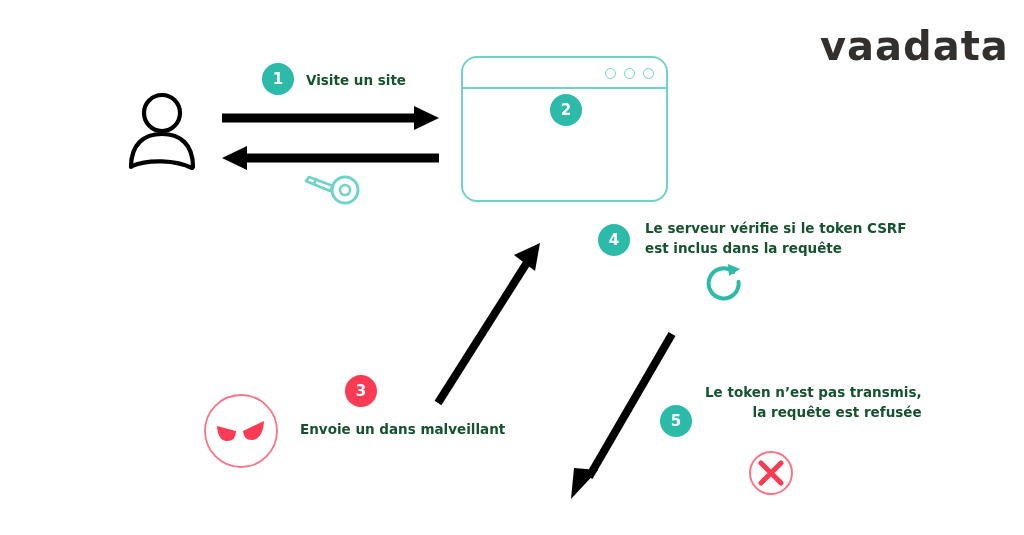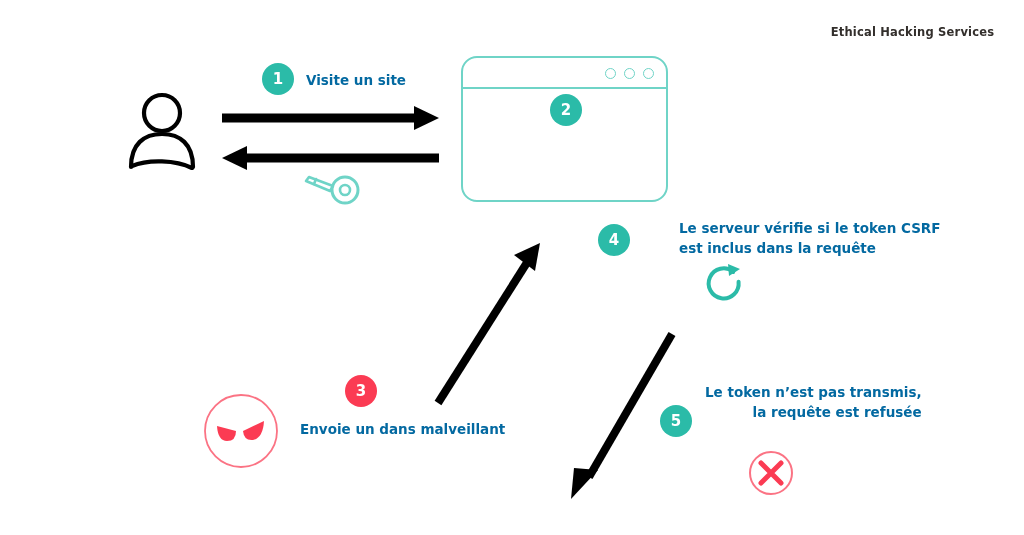--- a/index.html
+++ b/index.html
@@ -61,21 +61,21 @@
     line-height: 1;
   }
   .badge-teal { background: #2BBBA8; }
   .badge-pink { background: #FB3B53; }
 
   
   .step-text {
     font-family: "DejaVu Sans", sans-serif;
     font-size: 13.5px;
     font-weight: 600;
-    color: #0369a1;
+    color: #14532d;
     line-height: 20px;
     white-space: pre-line;
   }
 
   
   #browser-window {
     left: 461px;
     top: 56px;
     width: 207px;
     height: 146px;
@@ -110,21 +110,21 @@
     width: 100%;
     text-align: center;
   }
 </style>
 </head>
 <body>
 
 <div id="canvas">
 
   <div class="abs" id="logo-wrap">
-    <div id="logo-tagline">Ethical Hacking Services</div>
+    <div id="logo-wordmark">vaadata</div>
   </div>
 
   <div class="abs" style="left:128px; top:92px; width:68px; height:78px;">
     <svg width="68" height="78" viewBox="0 0 68 78">
       <circle cx="34" cy="21" r="18" fill="none" stroke="#000000" stroke-width="4.2"></circle>
       <path d="M3 75 C3 52 16 42 34 42 C52 42 65 52 65 75" fill="none" stroke="#000000" stroke-width="4.2" stroke-linecap="round"></path>
       <path d="M4 74 C20 67 48 68 64 76" fill="none" stroke="#000000" stroke-width="4.2" stroke-linecap="round"></path>
     </svg>
   </div>
 
@@ -163,21 +163,21 @@
       <span class="browser-dot" id="browser-dot-3"></span>
     </div>
     <div class="abs badge badge-teal" id="browser-badge">
       <span>2</span>
     </div>
   </div>
 
   <div class="abs badge badge-teal" style="left:598px; top:224px;">
     <span>4</span>
   </div>
-  <div class="abs step-text" style="left:645px; top:218px;margin-left:34px;">Le serveur vérifie si le token CSRF
+  <div class="abs step-text" style="left:645px; top:218px;">Le serveur vérifie si le token CSRF
 est inclus dans la requête</div>
 
   <div class="abs" style="left:702px; top:262px; width:44px; height:42px;">
     <svg width="44" height="42" viewBox="0 0 44 42">
       <path d="M23 6 A15 15 0 1 0 33 11" fill="none" stroke="#2BBBA8" stroke-width="4" stroke-linecap="round" transform="rotate(35 21 21)"></path>
       <path d="M26 2 L38 7 L27 14 Z" fill="#2BBBA8"></path>
     </svg>
   </div>
 
   <div class="abs" style="left:425px; top:235px; width:125px; height:175px;">

